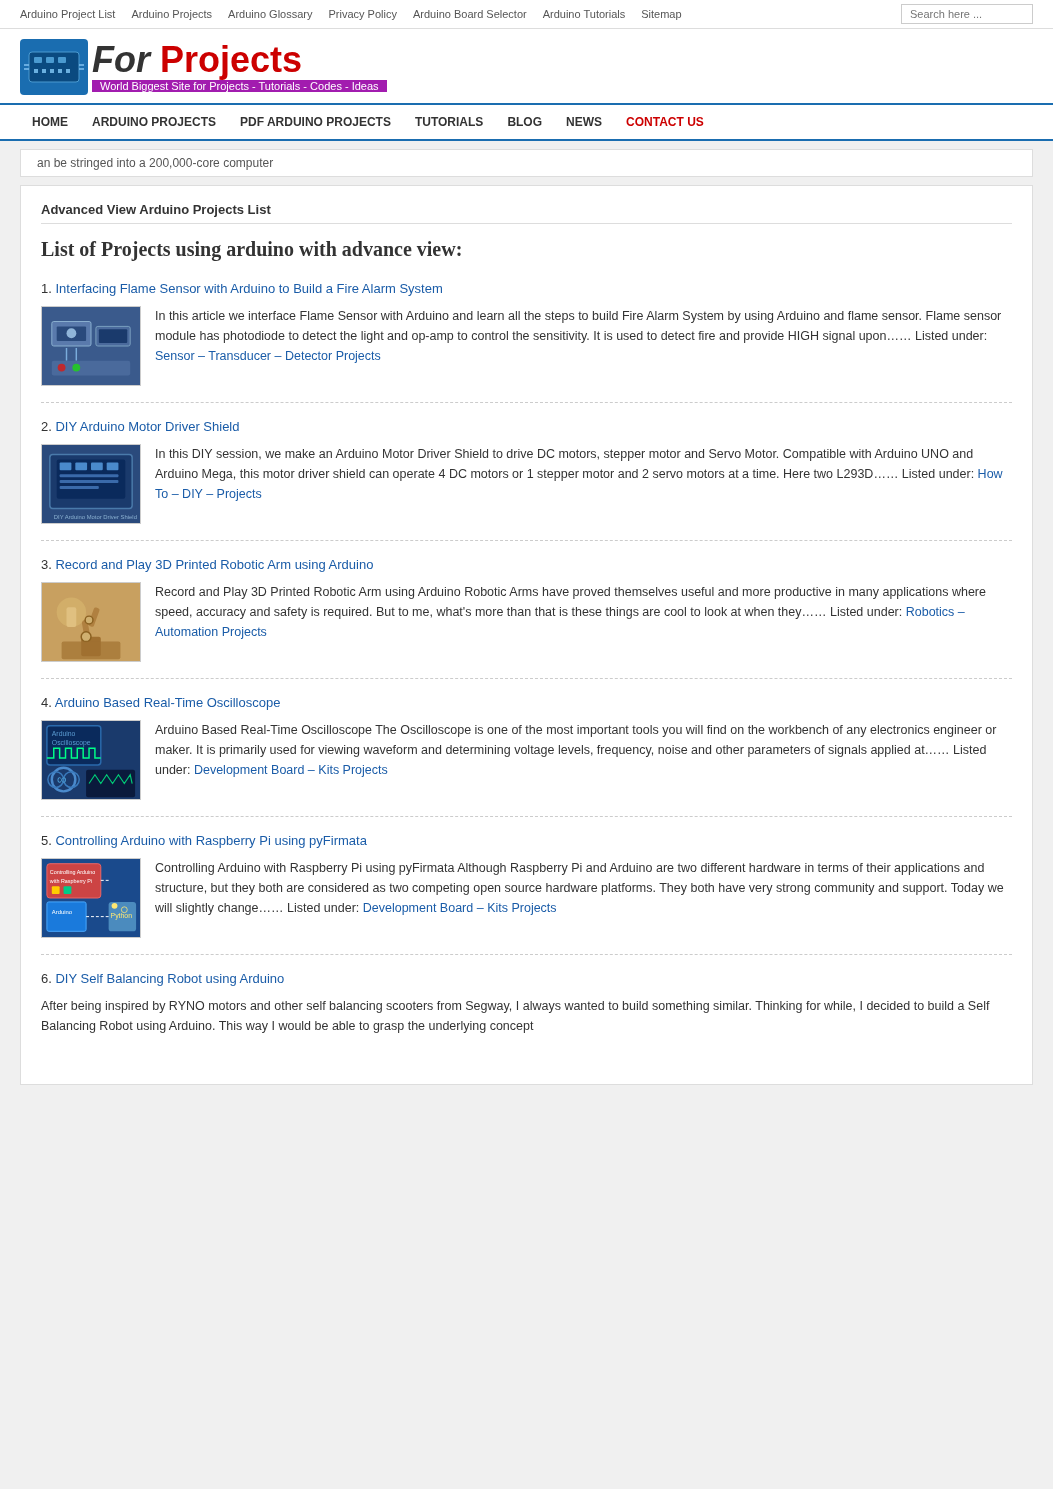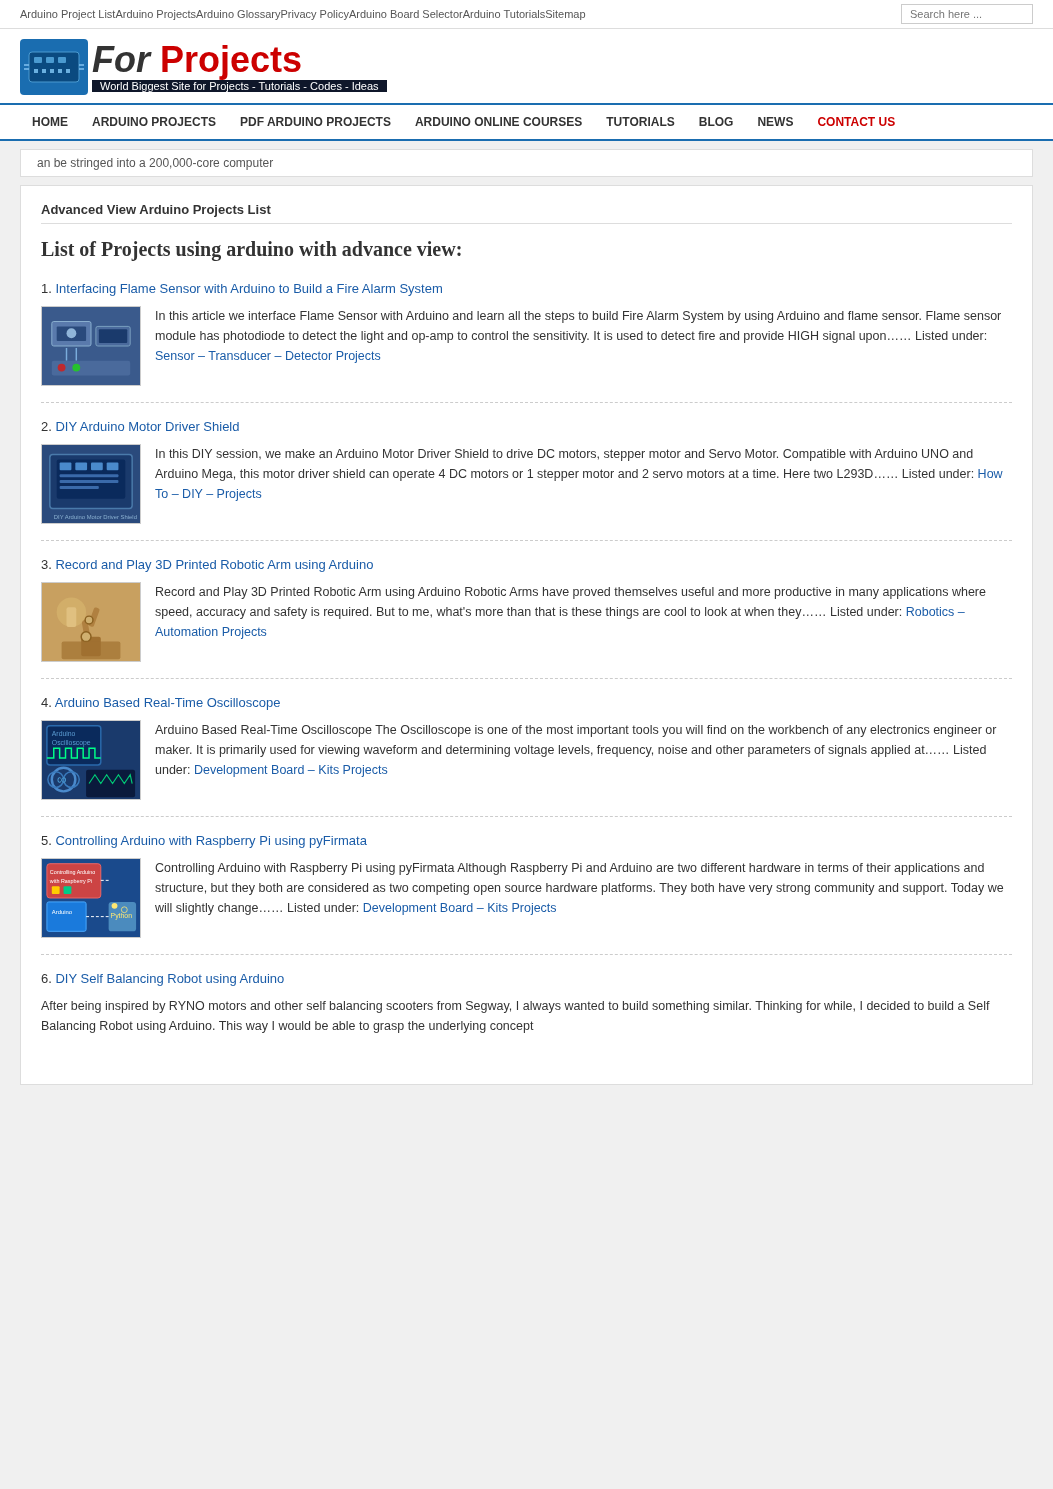--- a/index.html
+++ b/index.html
@@ -7,21 +7,21 @@
 
     
     .top-bar {
       background: #fff;
       border-bottom: 1px solid #ddd;
       padding: 4px 20px;
       display: flex;
       justify-content: space-between;
       align-items: center;
     }
-    .top-bar-links { display: flex; }
+    .top-bar-links { display: flex; gap: 16px; }
     .top-bar-links a { font-size: 11px; color: #555; text-decoration: none; }
     .search-box input {
       border: 1px solid #ccc;
       padding: 3px 8px;
       font-size: 11px;
       color: #999;
       width: 132px;
     }
 
     
@@ -46,21 +46,21 @@
       font-size: 36px;
       font-weight: bold;
       color: #333;
       line-height: 1;
     }
     .logo-text .for { font-style: italic; color: #333; }
     .logo-text .projects { color: #cc0000; }
     .logo-tagline {
       font-size: 11px;
       color: #fff;
-      background: #0f172a;
+      background: #a21caf;
       padding: 0 8px;
       margin-top: 0;
       display: inline-block;
     }
     .logo-block { display: flex; flex-direction: column; }
 
     
     .main-nav {
       background: #fff;
       border-top: 2px solid #1a6db0;
@@ -228,21 +228,20 @@
         <div class="logo-tagline">World Biggest Site for Projects - Tutorials - Codes - Ideas</div>
       </div>
     </div>
   </div>
 </div>
 
 <div class="main-nav">
   <a href="#">HOME</a>
   <a href="#">ARDUINO PROJECTS</a>
   <a href="#">PDF ARDUINO PROJECTS</a>
-  <a href="#">ARDUINO ONLINE COURSES</a>
   <a href="#">TUTORIALS</a>
   <a href="#">BLOG</a>
   <a href="#">NEWS</a>
   <a href="#" class="contact">CONTACT US</a>
 </div>
 
 <div class="ticker-bar">
   <span>an be stringed into a 200,000-core computer</span>
 </div>
 

